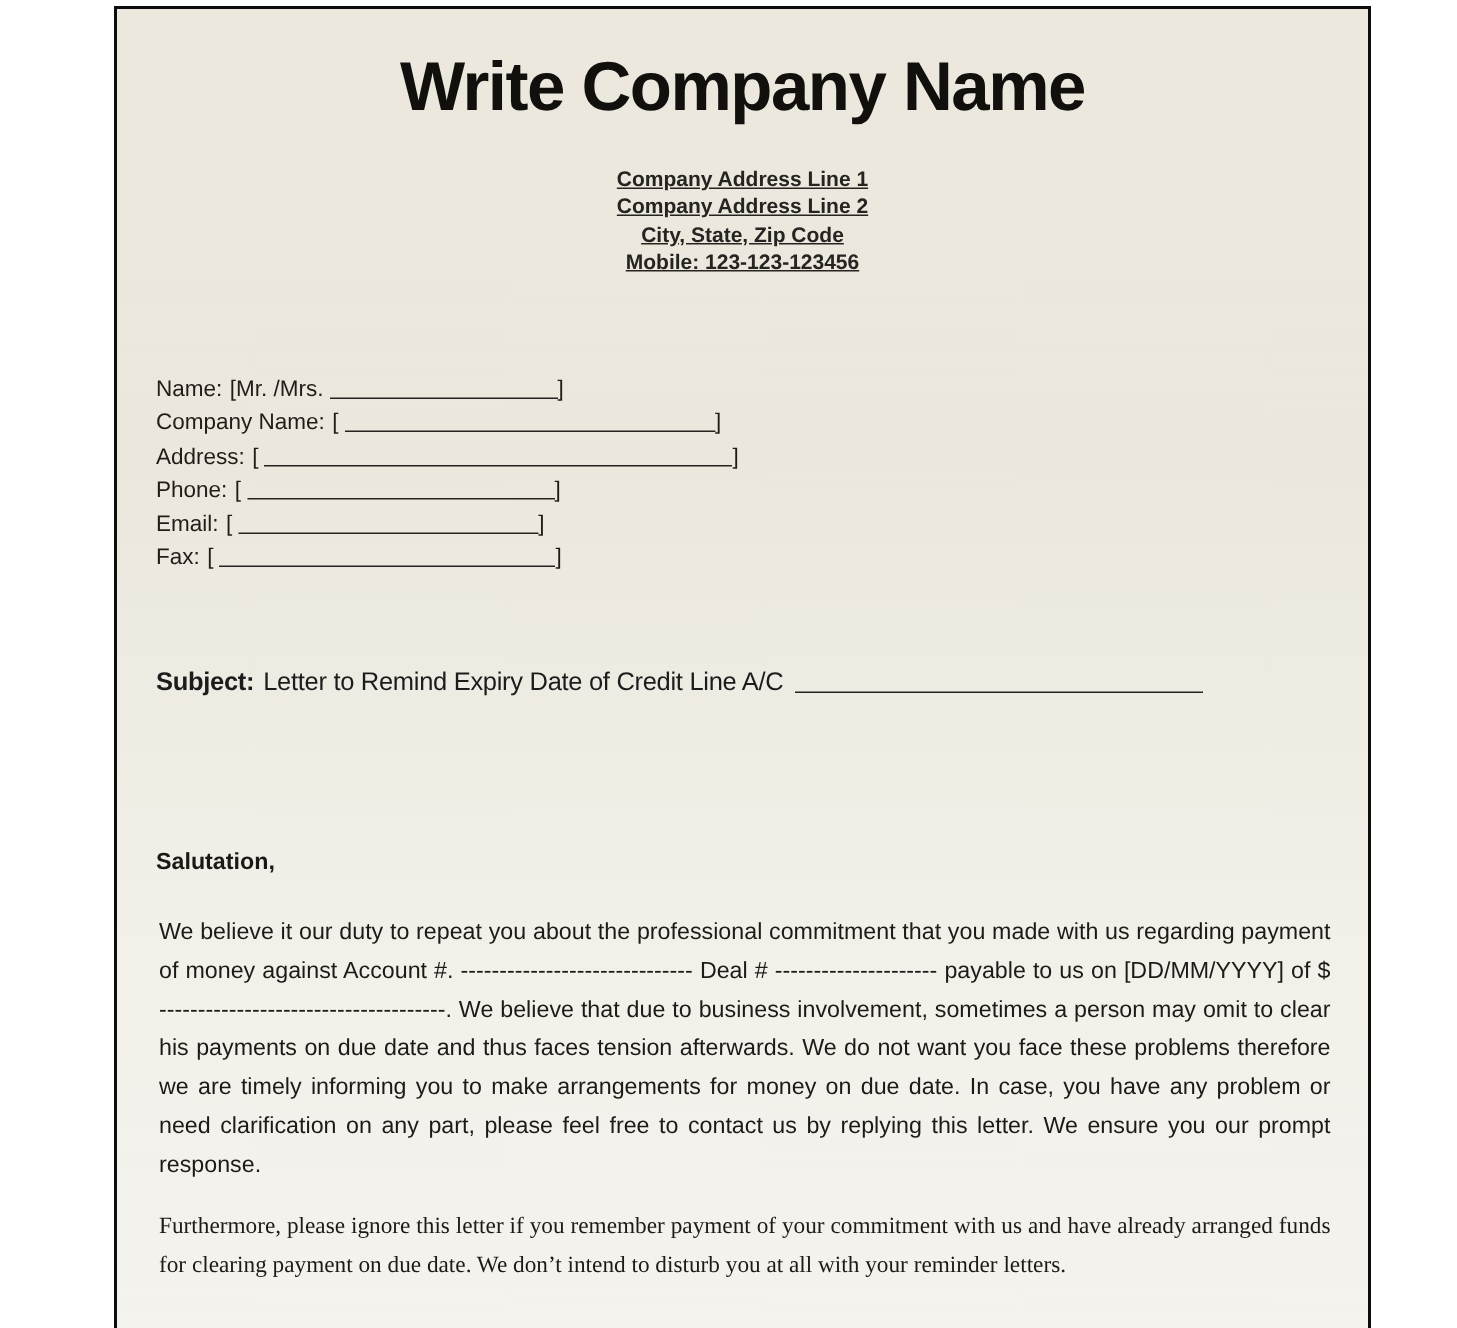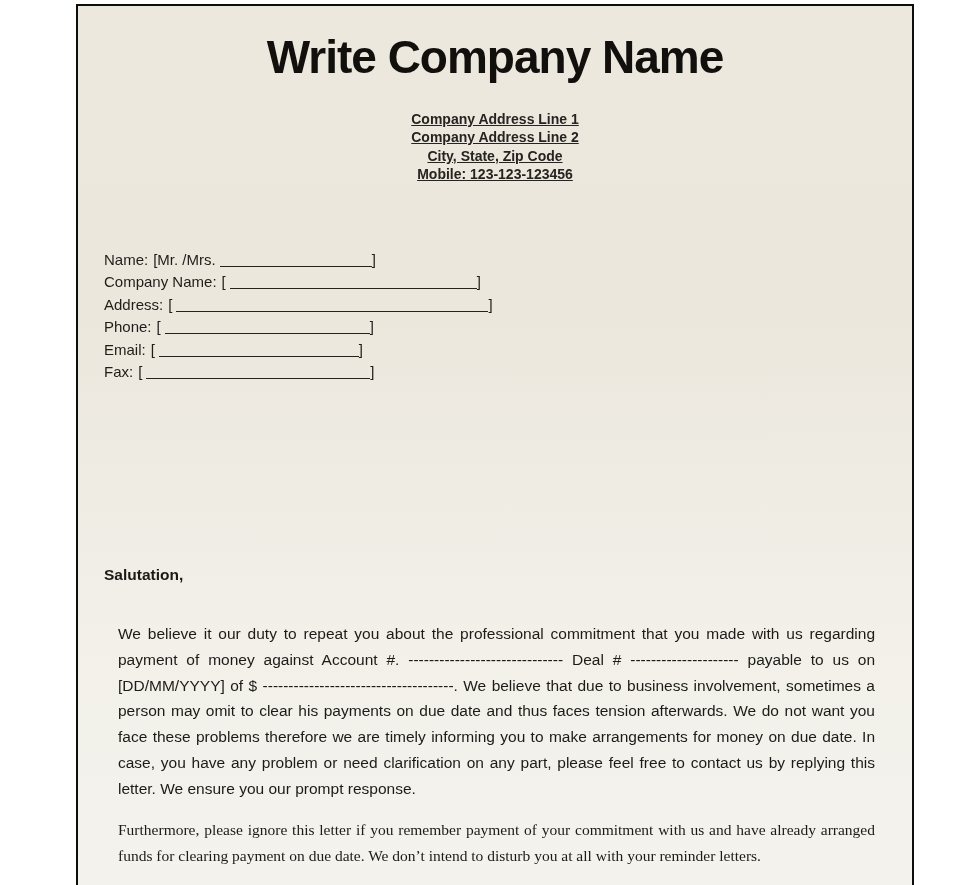--- a/index.html
+++ b/index.html
@@ -99,21 +99,21 @@
     position: absolute;
     left: 26px;
     right: 23px;
     font-size: 15.5px;
     line-height: 25.8px;
     text-align: justify;
     color: #1d1b18;
   }
   .para-1 { top: 601px; }
   .para-2 { top: 797px; font-family: Liberation Serif, serif; }
-  p { margin: 14px; }
+  p { margin: 2px; }
 </style>
 </head>
 <body>
 
 <div class="page">
 
   <div class="title">Write Company Name</div>
 
   <div class="company-address">
     <div>Company Address Line 1</div>
@@ -136,20 +136,23 @@
       <span class="f-label">Phone:</span><span>[</span><span class="f-line w-phone"></span><span>]</span>
     </div>
     <div class="field-row">
       <span class="f-label">Email:</span><span>[</span><span class="f-line w-email"></span><span>]</span>
     </div>
     <div class="field-row">
       <span class="f-label">Fax:</span><span>[</span><span class="f-line w-fax"></span><span>]</span>
     </div>
   </div>
 
+  <div class="subject">
+    <span class="s-label">Subject:</span><span>Letter to Remind Expiry Date of Credit Line A/C</span><span class="s-line"></span>
+  </div>
 
   <div class="salutation">Salutation,</div>
 
   <p class="body-text para-1">We believe it our duty to repeat you about the professional commitment that you made with us regarding payment of money against Account #. ------------------------------ Deal # --------------------- payable to us on [DD/MM/YYYY] of $ -------------------------------------. We believe that due to business involvement, sometimes a person may omit to clear his payments on due date and thus faces tension afterwards. We do not want you face these problems therefore we are timely informing you to make arrangements for money on due date. In case, you have any problem or need clarification on any part, please feel free to contact us by replying this letter. We ensure you our prompt response.</p>
 
   <p class="body-text para-2">Furthermore, please ignore this letter if you remember payment of your commitment with us and have already arranged funds for clearing payment on due date. We don’t intend to disturb you at all with your reminder letters.</p>
 
 </div>
 
 </body></html>

